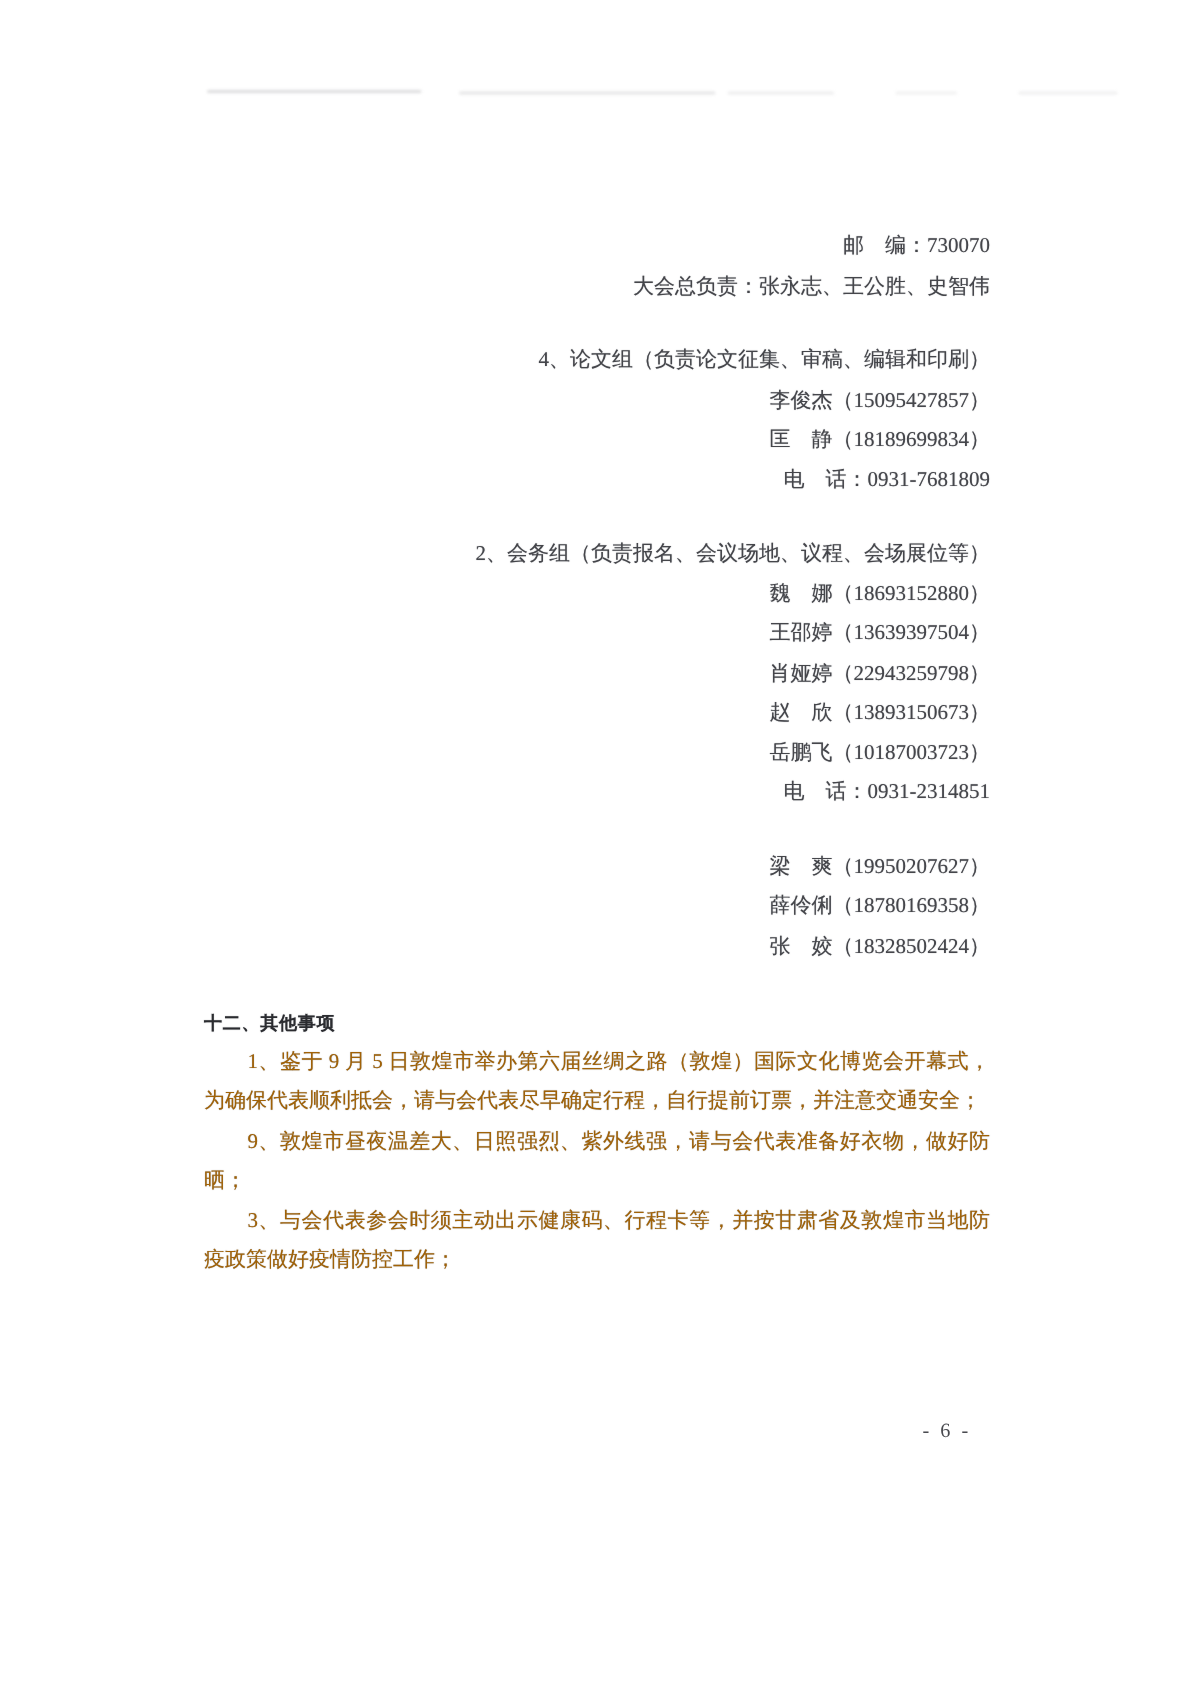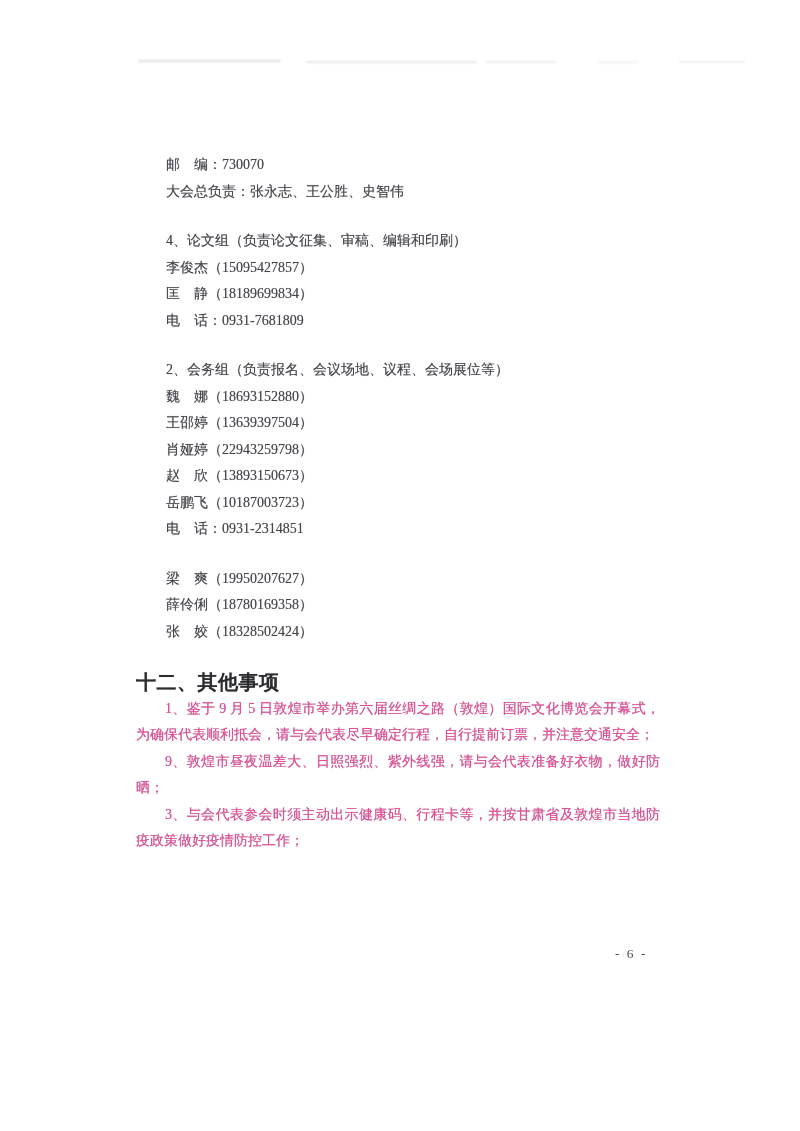--- a/index.html
+++ b/index.html
@@ -38,40 +38,41 @@
     font-size: 14px;
     line-height: 26.5px;
     text-shadow: 0 0 0.7px rgba(70, 72, 80, 0.55);
   }
   .line {
     margin: 0;
     white-space: pre;
   }
   .contact {
     padding-left: 30px;
+    text-align: right;
   }
   .group {
     margin-top: 23px;
   }
   .other {
     margin-top: 24px;
   }
   .heading {
     margin: 0;
-    font-size: 20px;
+    font-size: 12px;
     font-weight: bold;
     line-height: 26.5px;
     color: #2b2c30;
     letter-spacing: 0.5px;
   }
   .para {
     margin: 0;
     text-indent: 29px;
     text-align: justify;
-    color: #ec4899;
+    color: #a16207;
   }
   .page-number {
     position: absolute;
     top: 946px;
     left: 615px;
     font-size: 13.5px;
     letter-spacing: 2px;
     color: #4a4b50;
     font-family: "Liberation Serif", "DejaVu Serif", serif;
   }

